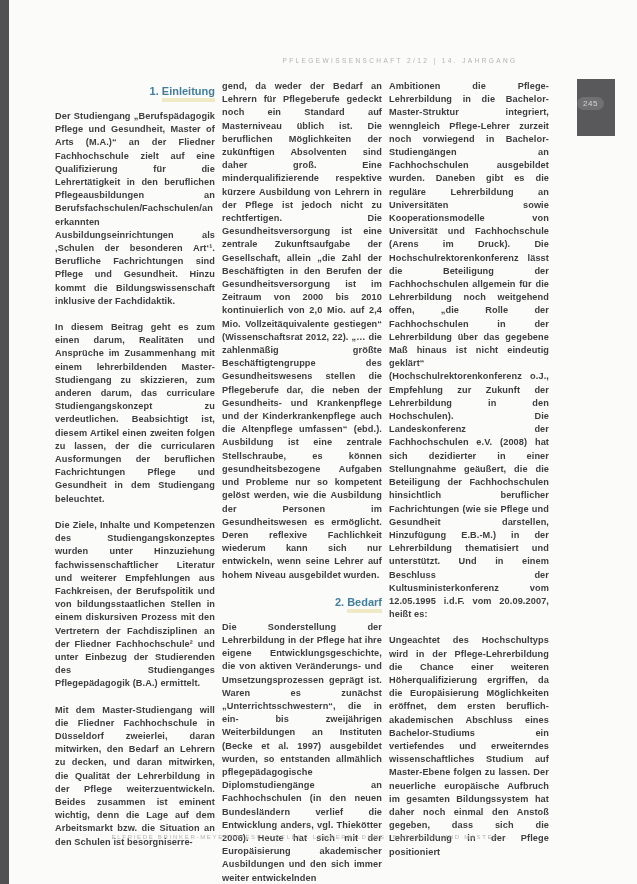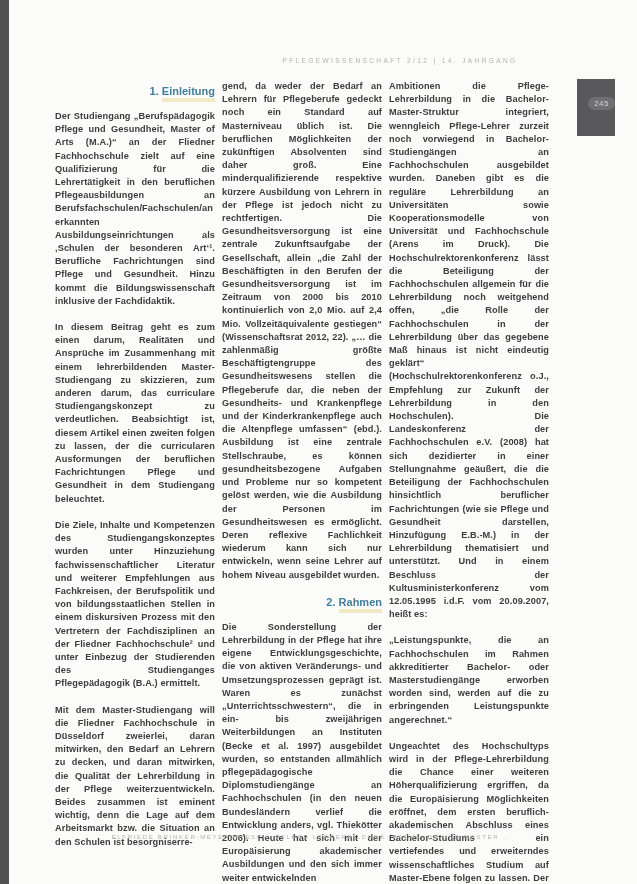--- a/index.html
+++ b/index.html
@@ -28,21 +28,21 @@
     color: #b2b2b0;
     white-space: nowrap;
   }
   .badge {
     position: absolute;
     left: 577px; top: 79px;
     width: 38px; height: 57px;
     background: #59595b;
     box-sizing: border-box;
     padding-top: 13px;
-    text-align: right;
+    text-align: left;
   }
   .badge span {
     display: inline-block;
     color: #d4d4d2;
     font-size: 8px;
     letter-spacing: 0.5px;
     background: rgba(255,255,255,0.14);
     border-radius: 7px;
     padding: 2px 6px;
   }
@@ -106,27 +106,26 @@
     <div class="col">
       <h2><span>1.</span> <span class="hl">Einleitung</span></h2>
       <p>Der Studiengang „Berufspädagogik Pflege und Gesundheit, Master of Arts (M.A.)“ an der Fliedner Fachhochschule zielt auf eine Qualifizierung für die Lehrertätigkeit in den beruflichen Pflegeausbildungen an Berufsfachschulen/Fachschulen/anerkannten Ausbildungseinrichtungen als ‚Schulen der besonderen Art‘¹. Berufliche Fachrichtungen sind Pflege und Gesundheit. Hinzu kommt die Bildungswissenschaft inklusive der Fachdidaktik.</p>
       <p>In diesem Beitrag geht es zum einen darum, Realitäten und Ansprüche im Zusammenhang mit einem lehrerbildenden Master-Studiengang zu skizzieren, zum anderen darum, das curriculare Studiengangskonzept zu verdeutlichen. Beabsichtigt ist, diesem Artikel einen zweiten folgen zu lassen, der die curricularen Ausformungen der beruflichen Fachrichtungen Pflege und Gesundheit in dem Studiengang beleuchtet.</p>
       <p>Die Ziele, Inhalte und Kompetenzen des Studiengangskonzeptes wurden unter Hinzuziehung fachwissenschaftlicher Literatur und weiterer Empfehlungen aus Fachkreisen, der Berufspolitik und von bildungsstaatlichen Stellen in einem diskursiven Prozess mit den Vertretern der Fachdisziplinen an der Fliedner Fachhochschule² und unter Einbezug der Studierenden des Studienganges Pflegepädagogik (B.A.) ermittelt.</p>
       <p>Mit dem Master-Studiengang will die Fliedner Fachhochschule in Düsseldorf zweierlei, daran mitwirken, den Bedarf an Lehrern zu decken, und daran mitwirken, die Qualität der Lehrerbildung in der Pflege weiterzuentwickeln. Beides zusammen ist eminent wichtig, denn die Lage auf dem Arbeitsmarkt bzw. die Situation an den Schulen ist besorgniserre-</p>
     </div>
 
     <div class="col">
       <p>gend, da weder der Bedarf an Lehrern für Pflegeberufe gedeckt noch ein Standard auf Masterniveau üblich ist. Die beruflichen Möglichkeiten der zukünftigen Absolventen sind daher groß. Eine minderqualifizierende respektive kürzere Ausbildung von Lehrern in der Pflege ist jedoch nicht zu rechtfertigen. Die Gesundheitsversorgung ist eine zentrale Zukunftsaufgabe der Gesellschaft, allein „die Zahl der Beschäftigten in den Berufen der Gesundheitsversorgung ist im Zeitraum von 2000 bis 2010 kontinuierlich von 2,0 Mio. auf 2,4 Mio. Vollzeitäquivalente gestiegen“ (Wissenschaftsrat 2012, 22). „… die zahlenmäßig größte Beschäftigtengruppe des Gesundheitswesens stellen die Pflegeberufe dar, die neben der Gesundheits- und Krankenpflege und der Kinderkrankenpflege auch die Altenpflege umfassen“ (ebd.). Ausbildung ist eine zentrale Stellschraube, es können gesundheitsbezogene Aufgaben und Probleme nur so kompetent gelöst werden, wie die Ausbildung der Personen im Gesundheitswesen es ermöglicht. Deren reflexive Fachlichkeit wiederum kann sich nur entwickeln, wenn seine Lehrer auf hohem Niveau ausgebildet wurden.</p>
-      <h2 class="mid"><span>2.</span> <span class="hl">Rahmen</span></h2>
+      <h2 class="mid"><span>2.</span> <span class="hl">Bedarf</span></h2>
       <p>Die Sonderstellung der Lehrerbildung in der Pflege hat ihre eigene Entwicklungsgeschichte, die von aktiven Veränderungs- und Umsetzungsprozessen geprägt ist. Waren es zunächst „Unterrichtsschwestern“, die in ein- bis zweijährigen Weiterbildungen an Instituten (Becke et al. 1997) ausgebildet wurden, so entstanden allmählich pflegepädagogische Diplomstudiengänge an Fachhochschulen (in den neuen Bundesländern verlief die Entwicklung anders, vgl. Thiekötter 2006). Heute hat sich mit der Europäisierung akademischer Ausbildungen und den sich immer weiter entwickelnden</p>
     </div>
 
     <div class="col">
       <p>Ambitionen die Pflege-Lehrerbildung in die Bachelor-Master-Struktur integriert, wenngleich Pflege-Lehrer zurzeit noch vorwiegend in Bachelor-Studiengängen an Fachhochschulen ausgebildet wurden. Daneben gibt es die reguläre Lehrerbildung an Universitäten sowie Kooperationsmodelle von Universität und Fachhochschule (Arens im Druck). Die Hochschulrektorenkonferenz lässt die Beteiligung der Fachhochschulen allgemein für die Lehrerbildung noch weitgehend offen, „die Rolle der Fachhochschulen in der Lehrerbildung über das gegebene Maß hinaus ist nicht eindeutig geklärt“ (Hochschulrektorenkonferenz o.J., Empfehlung zur Zukunft der Lehrerbildung in den Hochschulen). Die Landeskonferenz der Fachhochschulen e.V. (2008) hat sich dezidierter in einer Stellungnahme geäußert, die die Beteiligung der Fachhochschulen hinsichtlich beruflicher Fachrichtungen (wie sie Pflege und Gesundheit darstellen, Hinzufügung E.B.-M.) in der Lehrerbildung thematisiert und unterstützt. Und in einem Beschluss der Kultusministerkonferenz vom 12.05.1995 i.d.F. vom 20.09.2007, heißt es:</p>
-      <p>„Leistungspunkte, die an Fachhochschulen im Rahmen akkreditierter Bachelor- oder Masterstudiengänge erworben worden sind, werden auf die zu erbringenden Leistungspunkte angerechnet.“</p>
       <p>Ungeachtet des Hochschultyps wird in der Pflege-Lehrerbildung die Chance einer weiteren Höherqualifizierung ergriffen, da die Europäisierung Möglichkeiten eröffnet, dem ersten beruflich-akademischen Abschluss eines Bachelor-Studiums ein vertiefendes und erweiterndes wissenschaftliches Studium auf Master-Ebene folgen zu lassen. Der neuerliche europäische Aufbruch im gesamten Bildungssystem hat daher noch einmal den Anstoß gegeben, dass sich die Lehrerbildung in der Pflege positioniert</p>
     </div>
 
   </div>
 
   <div class="running-footer">Elfriede Brinker-Meyendriesch: Pflege Lehrerbildung: Bachelor und Master …</div>
 
 </div>
 
 </body></html>

